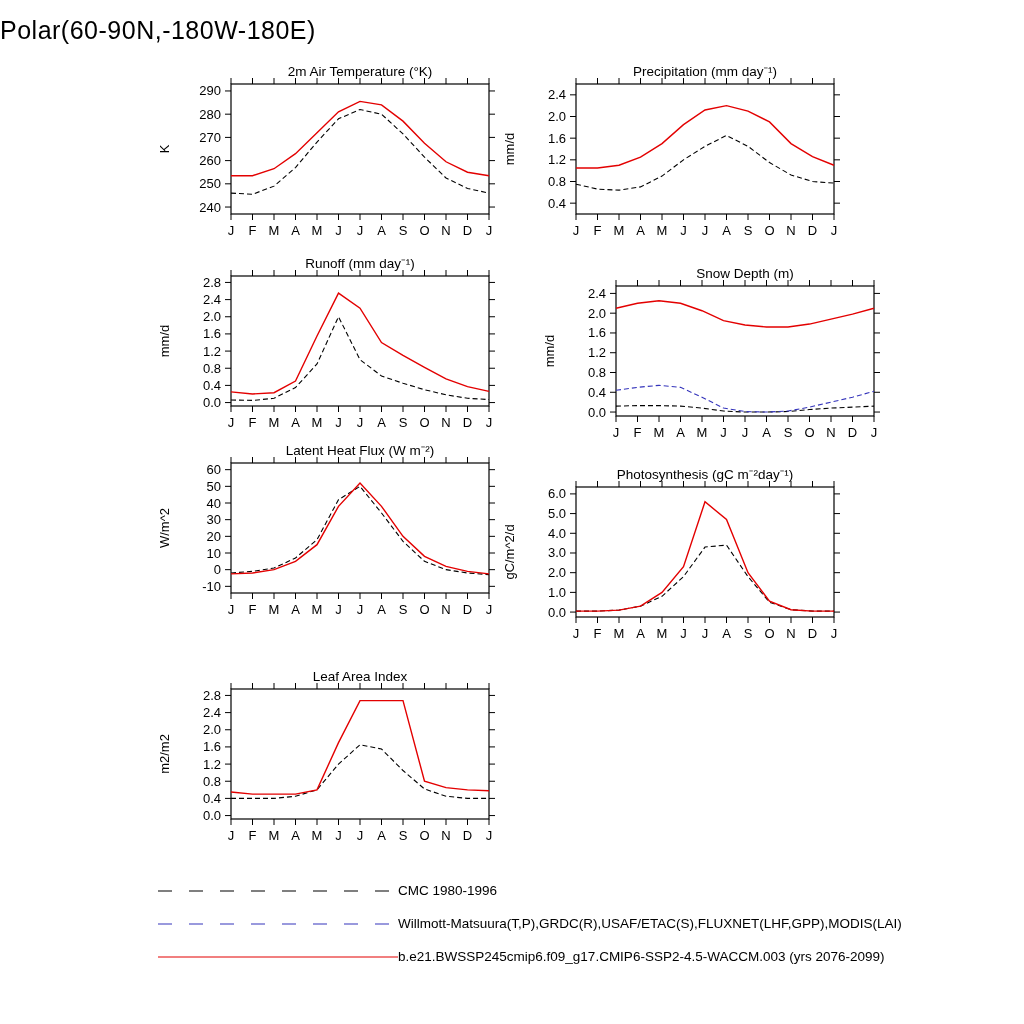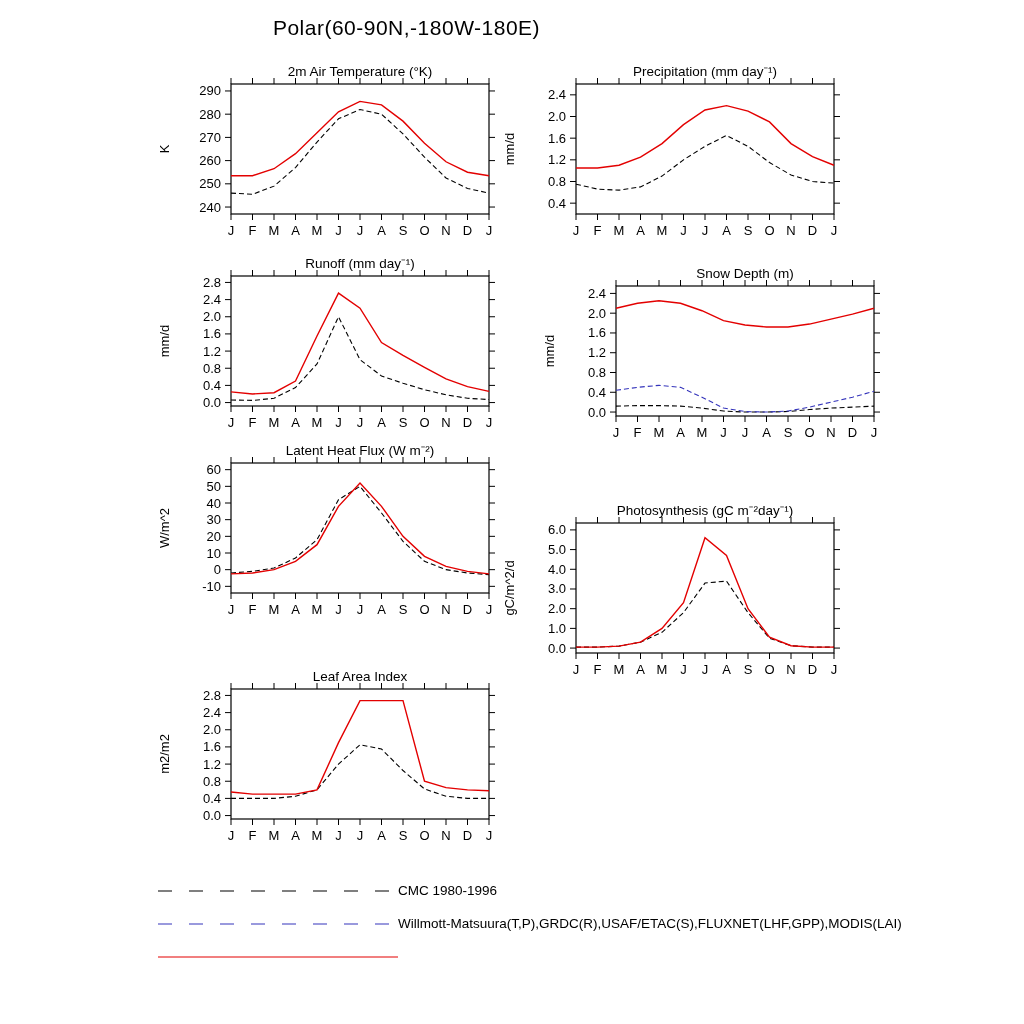--- a/index.html
+++ b/index.html
@@ -1,26 +1,26 @@
 <!DOCTYPE html>
 <html><head>
 <meta charset="utf-8">
 <style>
   html,body{margin:0;padding:0;background:#ffffff;}
   body{width:1024px;height:1024px;position:relative;font-family:"Liberation Sans",sans-serif;color:#000;}
-  .figure-title{position:absolute;top:16px;left:0;width:813px;text-align:center;font-size:21px;letter-spacing:.5px;}
+  .figure-title{position:absolute;top:16px;left:0;width:813px;text-align:left;font-size:25px;letter-spacing:.5px;}
   .chart{position:absolute;width:350px;height:215px;}
   .chart svg{width:350px;height:215px;display:block;}
   svg text{font-family:"Liberation Sans",sans-serif;}
   #c0{left:155px;top:64px;}
   #c1{left:500px;top:64px;}
   #c2{left:155px;top:256px;}
   #c3{left:500px;top:266px;margin-left:40px;}
   #c4{left:155px;top:443px;}
-  #c5{left:500px;top:467px;margin-top:36px;}
+  #c5{left:500px;top:467px;}
   #c6{left:155px;top:669px;}
   .legend{position:absolute;left:158px;top:874px;}
   .legend-row{display:flex;align-items:center;height:33px;}
   .legend-row svg{width:240px;height:6px;display:block;}
   .legend-label{font-size:13.5px;white-space:nowrap;}
 </style>
 </head>
 <body>
 
 <div class="figure-title">Polar(60-90N,-180W-180E)</div>
@@ -523,14 +523,15 @@
   <div class="legend-row">
     <svg viewBox="0 0 240 6">
         <line x1="0" y1="3" x2="240" y2="3" stroke-width="1.2" stroke="#3434bb" stroke-dasharray="14,17"></line>
       </svg>
     <span class="legend-label">Willmott-Matsuura(T,P),GRDC(R),USAF/ETAC(S),FLUXNET(LHF,GPP),MODIS(LAI)</span>
   </div>
   <div class="legend-row">
     <svg viewBox="0 0 240 6">
         <line x1="0" y1="3" x2="240" y2="3" stroke-width="1.1" stroke="#e30000"></line>
       </svg>
+    <span class="legend-label">b.e21.BWSSP245cmip6.f09_g17.CMIP6-SSP2-4.5-WACCM.003 (yrs 2076-2099)</span>
   </div>
 </div>
 
 </body></html>

